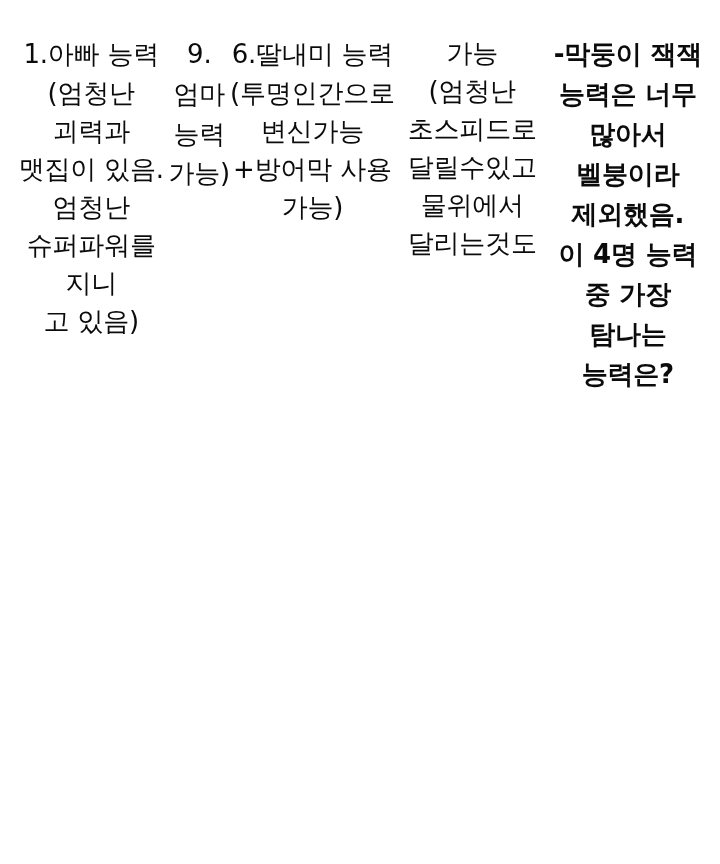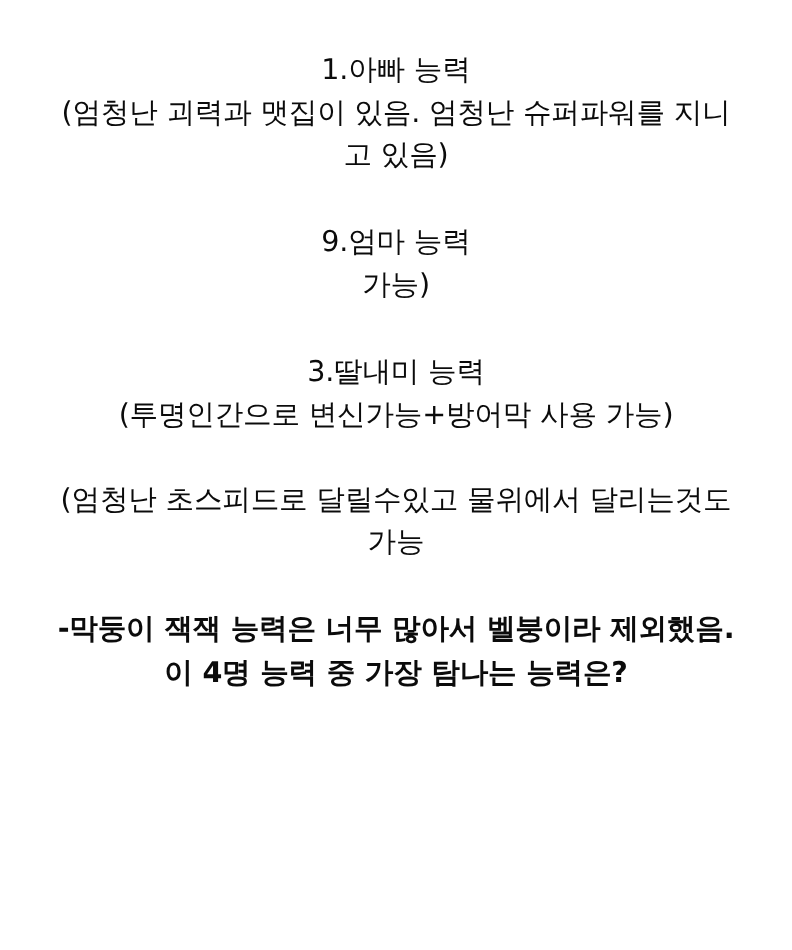--- a/index.html
+++ b/index.html
@@ -11,23 +11,22 @@
     height: 864px;
     background: #ffffff;
     font-family: "DejaVu Sans", "Liberation Sans", sans-serif;
     color: #0b0b0b;
     overflow: hidden;
   }
   .page {
     width: 720px;
     height: 864px;
     box-sizing: border-box;
-    padding: 44px 14px 10px 14px;
+    padding: 34px 14px 10px 14px;
     display: flex;
-    flex-direction: column;
   }
   .block {
     text-align: center;
   }
   .line {
     font-size: 26px;
     line-height: 38px;
     letter-spacing: -0.2px;
     white-space: pre-wrap;
     word-break: keep-all;
@@ -56,29 +55,29 @@
   <div class="gap-lg"></div>
 
   <div class="block">
     <div class="line heading">9.엄마 능력</div>
     <div class="line">가능)</div>
   </div>
 
   <div class="gap-lg"></div>
 
   <div class="block">
-    <div class="line heading">3.딸내미 능력</div>
+    <div class="line heading">6.딸내미 능력</div>
     <div class="line">(투명인간으로 변신가능+방어막 사용 가능)</div>
   </div>
 
   <div class="gap-lg"></div>
 
   <div class="block">
+    <div class="line">가능</div>
     <div class="line">(엄청난 초스피드로 달릴수있고 물위에서 달리는것도</div>
-    <div class="line">가능</div>
   </div>
 
   <div class="gap-lg"></div>
 
   <div class="block closing">
     <div class="line">-막둥이 잭잭 능력은 너무 많아서 벨붕이라 제외했음.</div>
     <div class="line">이 4명 능력 중 가장 탐나는 능력은?</div>
   </div>
 
 </div>

